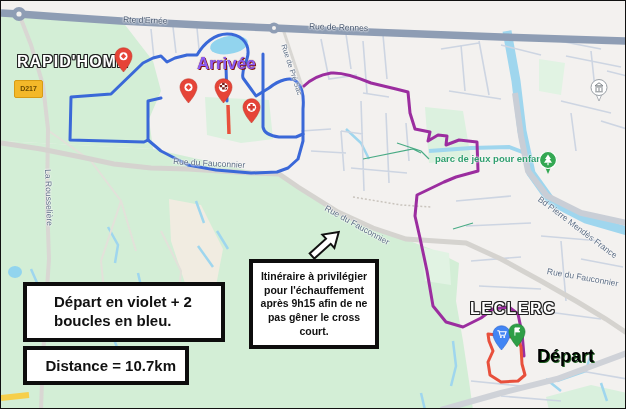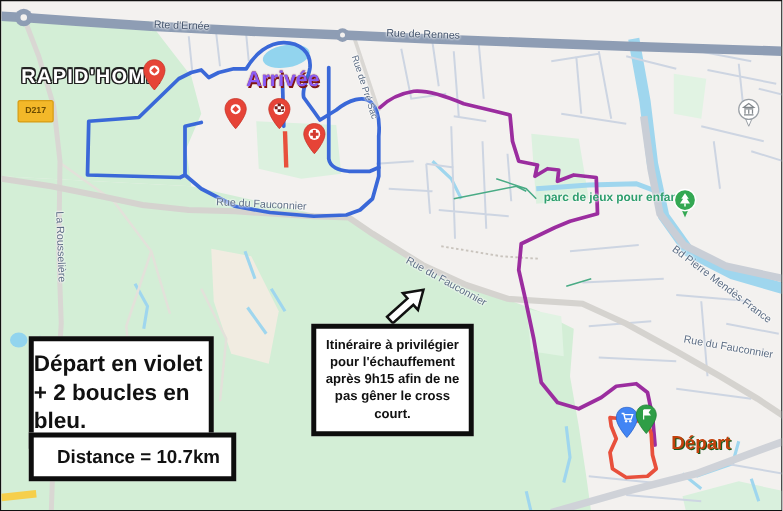--- a/index.html
+++ b/index.html
@@ -76,24 +76,25 @@
   <div class="road-label" style="left:172px;top:157px;transform:rotate(3deg)">Rue du Fauconnier</div>
   <div class="road-label" style="left:327px;top:202px;transform:rotate(29deg);transform-origin:left top">Rue du Fauconnier</div>
   <div class="road-label" style="left:547px;top:265px;transform:rotate(10deg);transform-origin:left top">Rue du Fauconnier</div>
   <div class="road-label" style="left:287px;top:42px;font-size:7.5px;transform:rotate(72deg);transform-origin:left top">Rue de Pré Sac</div>
   <div class="road-label" style="left:52px;top:168px;transform:rotate(88deg);transform-origin:left top">La Rousselière</div>
   <div class="road-label" style="left:541px;top:193px;transform:rotate(37deg);transform-origin:left top">Bd Pierre Mendès France</div>
 
   <div class="abs" style="left:13px;top:79px;width:27px;height:16px;background:#f3b829;border:1px solid #d79c14;border-radius:2px;color:#6b4b00;font-size:7px;font-weight:bold;text-align:center;line-height:16px">D217</div>
 
   <div class="place-label" style="left:16px;top:52px;font-size:16px;letter-spacing:1px">RAPID'HOME</div>
+  <div class="place-label" style="left:469px;top:299px;font-size:16px;letter-spacing:1.5px">LECLERC</div>
   <div class="poi-label" style="left:434px;top:152px">parc de jeux pour enfant</div>
 
   <div class="abs" style="left:196px;top:53px;font-size:17px;font-weight:bold;color:#8b5cf6;text-shadow:1px 1px 0 #7d1414,0 0 1px #7d1414">Arrivée</div>
-  <div class="abs" style="left:536px;top:345px;font-size:15px;font-weight:bold;color:#c2410c;text-shadow:1px 1px 0 #1c5a1e,0 0 2px #fff">Départ</div>
+  <div class="abs" style="left:536px;top:345px;font-size:18px;font-weight:bold;color:#000000;text-shadow:1px 1px 0 #1c5a1e,0 0 2px #fff">Départ</div>
 
   <svg class="pin" style="left:113px;top:46px" width="19" height="26" viewBox="0 0 19 26">
     <path d="M9.5 0.8 C4.4 0.8 1 4.6 1 9.3 C1 15.5 9.5 25 9.5 25 C9.5 25 18 15.5 18 9.3 C18 4.6 14.6 0.8 9.5 0.8 Z" fill="#e64437" stroke="#c5372c" stroke-width="0.6"></path>
     <circle cx="9.5" cy="9.3" r="4" fill="#fff"></circle>
       <rect x="7.6" y="7.4" width="3.8" height="3.8" fill="#e64437" transform="rotate(45 9.5 9.3)"></rect>
   </svg>
 
   <svg class="pin" style="left:178px;top:77px" width="19" height="26" viewBox="0 0 19 26">
     <path d="M9.5 0.8 C4.4 0.8 1 4.6 1 9.3 C1 15.5 9.5 25 9.5 25 C9.5 25 18 15.5 18 9.3 C18 4.6 14.6 0.8 9.5 0.8 Z" fill="#e64437" stroke="#c5372c" stroke-width="0.6"></path>
     <circle cx="9.5" cy="9.3" r="4" fill="#fff"></circle>
@@ -136,19 +137,19 @@
     <circle cx="10" cy="10" r="8.5" fill="#34a853" stroke="#fff" stroke-width="1.2"></circle>
     <path d="M10 4.5 L13 9 H11.5 L14 12.8 H6 L8.5 9 H7 Z" fill="#fff"></path>
     <rect x="9.4" y="12.8" width="1.2" height="2.4" fill="#fff"></rect>
   </svg>
 
   <svg class="abs" style="left:300px;top:214px" width="55" height="50" viewBox="0 0 55 50">
     <polygon points="0,-3.5 22,-3.5 22,-9 36,0 22,9 22,3.5 0,3.5" transform="translate(11,41) rotate(-42)" fill="#fff" stroke="#111" stroke-width="2"></polygon>
   </svg>
 
 
-  <div class="note-box" style="left:22px;top:268px;width:140px;padding:7px 0;font-size:18px;line-height:1.25">Départ en violet + 2 boucles en bleu.</div>
+  <div class="note-box" style="left:22px;top:281px;width:140px;padding:7px 27px;font-size:15px;line-height:1.25">Départ en violet + 2 boucles en bleu.</div>
 
   <div class="note-box" style="left:22px;top:345px;width:140px;padding:7px 9px;font-size:15px;text-align:right">Distance = 10.7km</div>
 
   <div class="note-box" style="left:248px;top:258px;width:108px;padding:7px 7px;font-size:10.5px;line-height:1.3;text-align:center">Itinéraire à privilégier pour l'échauffement après 9h15 afin de ne pas gêner le cross court.</div>
 
 </div>
 
 </body></html>

